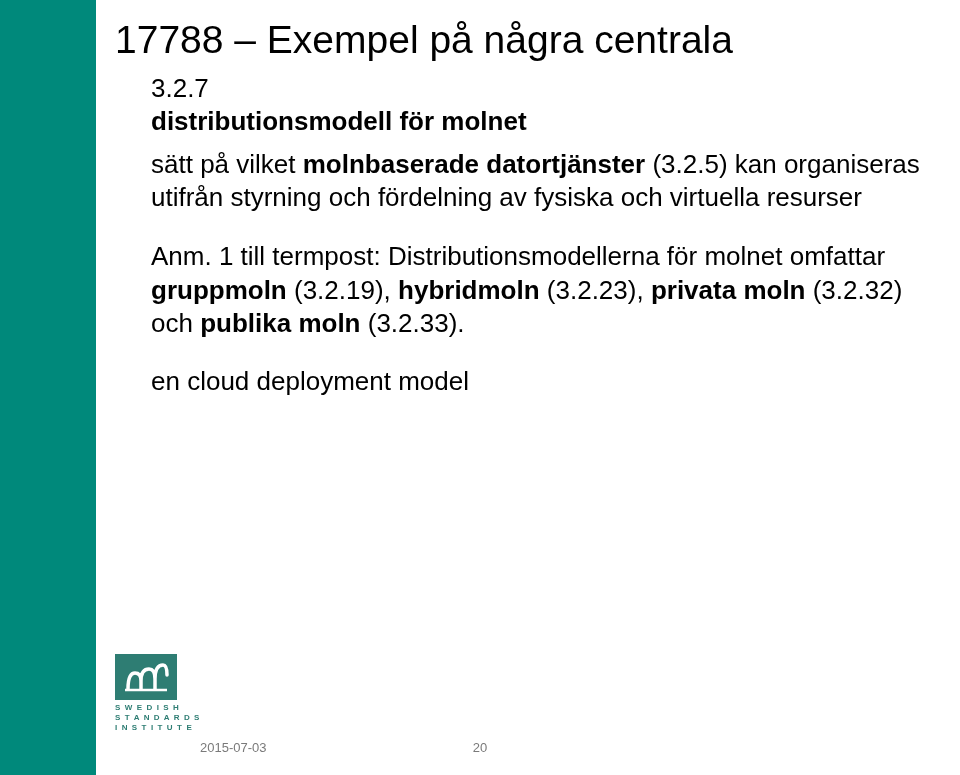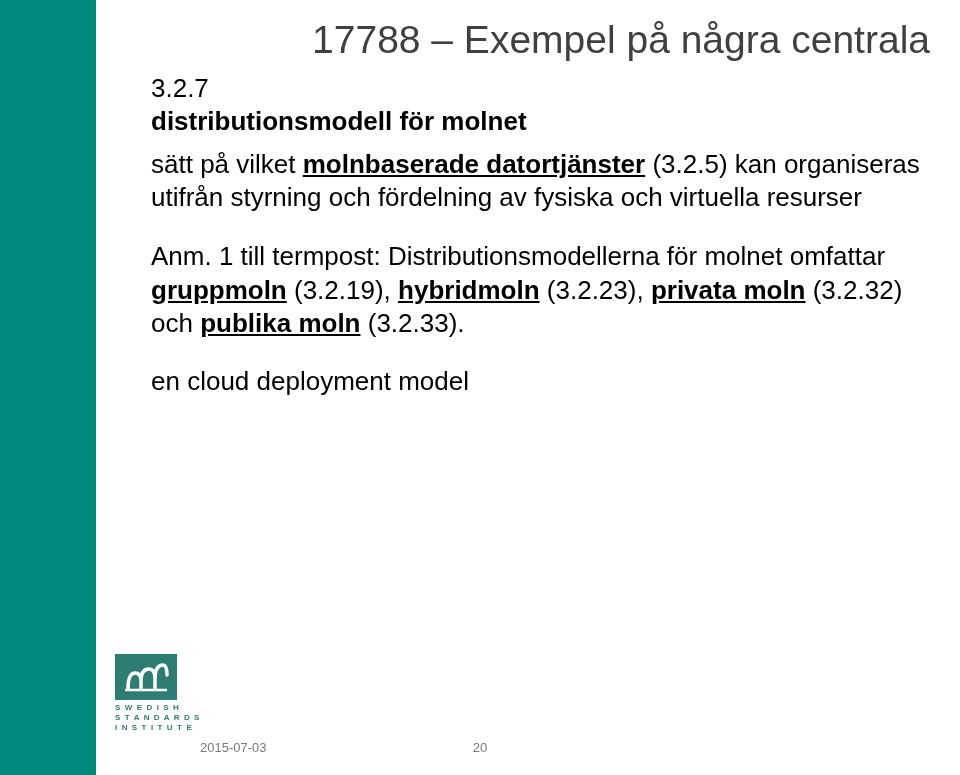--- a/index.html
+++ b/index.html
@@ -24,25 +24,24 @@
       background: #00897b;
     }
     .content {
       position: absolute;
       left: 115px;
       top: 18px;
       right: 30px;
     }
     .title {
       font-size: 39px;
-      color: #404040;
+      color: #000000;
       line-height: 1.15;
       margin-bottom: 10px;
       font-weight: 400;
-      text-align: right;
     }
     .indent-block {
       padding-left: 36px;
     }
     .section-num {
       font-size: 26px;
       color: #000;
       margin-bottom: 2px;
     }
     .term {
@@ -62,21 +61,20 @@
       color: #000;
       line-height: 1.28;
       margin-bottom: 26px;
     }
     .english {
       font-size: 26px;
       color: #000;
     }
     .bold {
       font-weight: bold;
-      text-decoration: underline;
     }
     .logo-box {
       width: 62px;
       height: 46px;
       background: #2e7d73;
       position: relative;
       display: flex;
       align-items: center;
       justify-content: center;
       margin-bottom: 3px;

